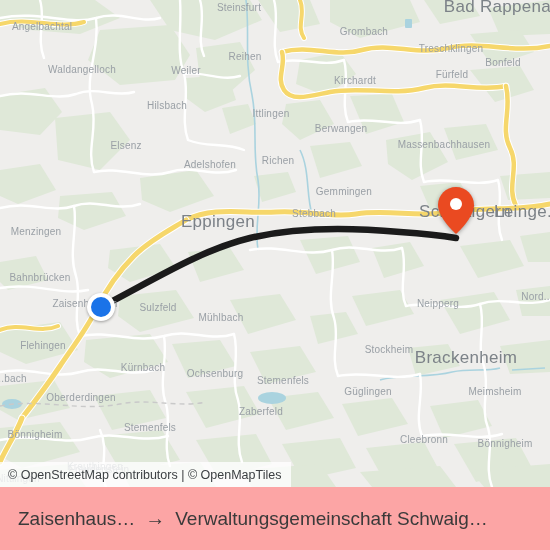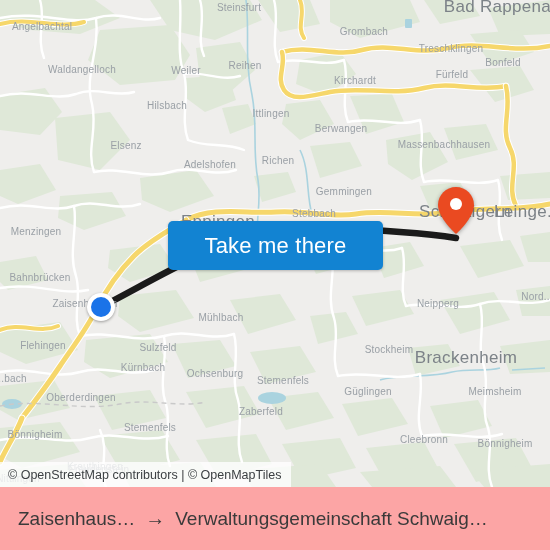--- a/index.html
+++ b/index.html
@@ -256,40 +256,40 @@
     </svg>
 
     <div id="labels">
         <div class="lbl med" style="left: 42px; top: 26px;">Angelbachtal</div>
         <div class="lbl med" style="left: 239px; top: 7px;">Steinsfurt</div>
         <div class="lbl big" style="left: 505px; top: 7px;">Bad Rappena...</div>
         <div class="lbl med" style="left: 364px; top: 31px;">Grombach</div>
         <div class="lbl med" style="left: 451px; top: 36px; margin-top: 12px;">Treschklingen</div>
         <div class="lbl med" style="left: 82px; top: 69px;">Waldangelloch</div>
         <div class="lbl med" style="left: 186px; top: 70px;">Weiler</div>
-        <div class="lbl med" style="left: 245px; top: 56px; margin-top: 9px;">Reihen</div>
+        <div class="lbl med" style="left: 245px; top: 56px;">Reihen</div>
         <div class="lbl med" style="left: 355px; top: 80px;">Kirchardt</div>
         <div class="lbl med" style="left: 452px; top: 74px;">Fürfeld</div>
         <div class="lbl med" style="left: 503px; top: 62px;">Bonfeld</div>
         <div class="lbl med" style="left: 167px; top: 105px;">Hilsbach</div>
         <div class="lbl med" style="left: 271px; top: 113px;">Ittlingen</div>
         <div class="lbl med" style="left: 126px; top: 145px;">Elsenz</div>
         <div class="lbl med" style="left: 341px; top: 128px;">Berwangen</div>
         <div class="lbl med" style="left: 444px; top: 144px;">Massenbachhausen</div>
         <div class="lbl med" style="left: 210px; top: 164px;">Adelshofen</div>
         <div class="lbl med" style="left: 278px; top: 160px;">Richen</div>
         <div class="lbl med" style="left: 344px; top: 191px;">Gemmingen</div>
         <div class="lbl big" style="left: 465px; top: 212px;">Schwaigern</div>
         <div class="lbl big" style="left: 528px; top: 212px;">Leinge...</div>
         <div class="lbl med" style="left: 36px; top: 231px;">Menzingen</div>
         <div class="lbl big" style="left: 218px; top: 222px;">Eppingen</div>
         <div class="lbl med" style="left: 314px; top: 213px;">Stebbach</div>
         <div class="lbl med" style="left: 40px; top: 277px;">Bahnbrücken</div>
         <div class="lbl med" style="left: 85px; top: 303px;">Zaisenhausen</div>
-        <div class="lbl med" style="left: 158px; top: 307px; margin-top: 40px;">Sulzfeld</div>
+        <div class="lbl med" style="left: 158px; top: 307px;">Sulzfeld</div>
         <div class="lbl med" style="left: 221px; top: 317px;">Mühlbach</div>
         <div class="lbl med" style="left: 438px; top: 303px;">Neipperg</div>
         <div class="lbl med" style="left: 537px; top: 296px;">Nord...</div>
         <div class="lbl med" style="left: 43px; top: 345px;">Flehingen</div>
         <div class="lbl med" style="left: 389px; top: 349px;">Stockheim</div>
         <div class="lbl big" style="left: 466px; top: 358px;">Brackenheim</div>
         <div class="lbl med" style="left: 143px; top: 367px;">Kürnbach</div>
         <div class="lbl med" style="left: 215px; top: 373px;">Ochsenburg</div>
         <div class="lbl med" style="left: 283px; top: 380px;">Stemenfels</div>
         <div class="lbl med" style="left: 368px; top: 391px;">Güglingen</div>
@@ -310,21 +310,20 @@
       <div class="dot"></div>
     </div>
 
     <div id="dest-marker" style="left: 456px; top: 238px;">
       <svg width="36" height="47" viewBox="0 0 36 47">
         <path d="M18 0 C8.06 0 0 8.06 0 18 C0 31 18 47 18 47 C18 47 36 31 36 18 C36 8.06 27.94 0 18 0 Z" fill="#ea4a21"></path>
         <circle cx="18" cy="17" r="6" fill="#ffffff"></circle>
       </svg>
     </div>
 
-    <button id="cta-button">Take me there</button>
 
     <div id="attribution">
       <span>© OpenStreetMap contributors | © OpenMapTiles</span>
     </div>
   </div>
 
   <div id="footer">
     <div id="footer-route">
       <span id="origin-name">Zaisenhaus…</span>
       <span id="route-arrow">→</span>

